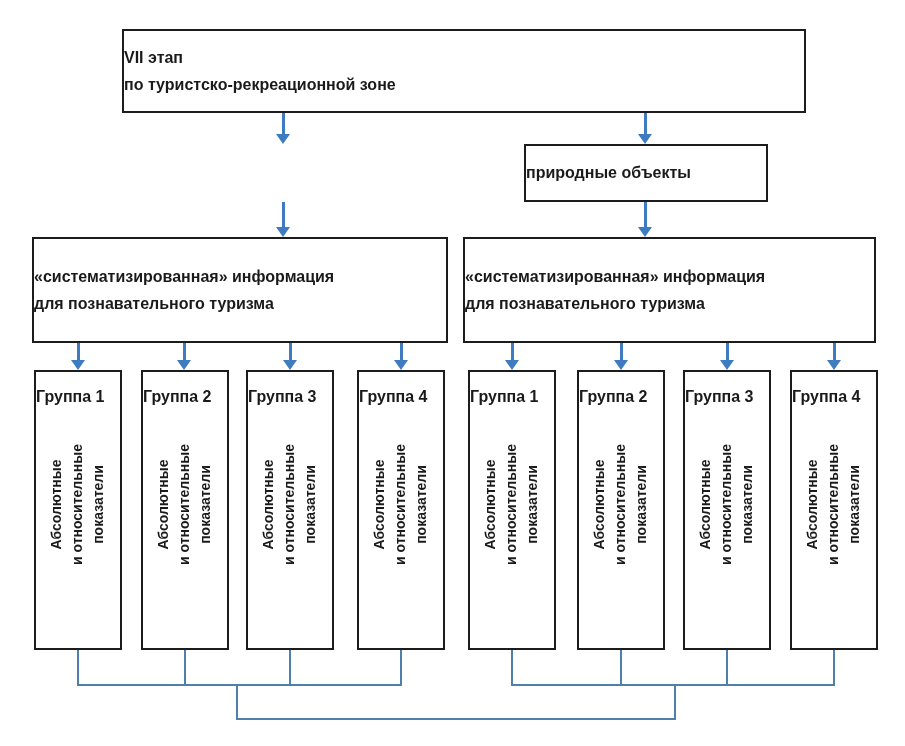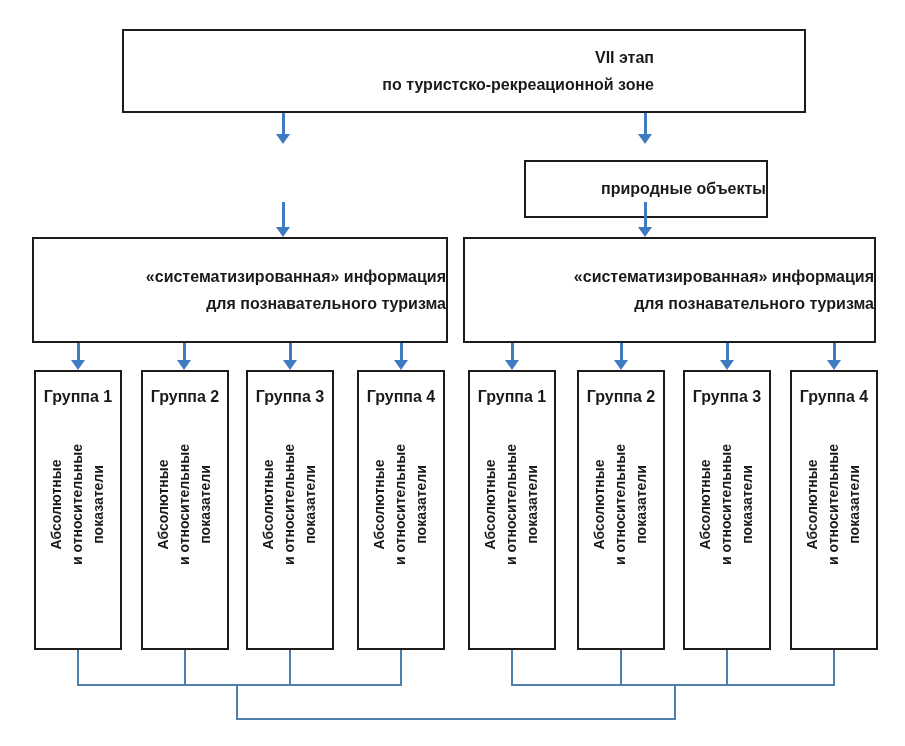--- a/index.html
+++ b/index.html
@@ -13,40 +13,39 @@
     font-weight: 700;
     color: #1a1a1a;
     overflow: hidden;
   }
   .box {
     position: absolute;
     border: 2px solid var(--border, #1c1c1c);
     background: #ffffff;
     display: flex;
     flex-direction: column;
-    align-items: flex-end;
+    align-items: flex-start;
     justify-content: center;
     text-align: center;
   }
   .root-box   { left: 122px; top: 29px;  width: 684px; height: 84px;  font-size: 16px; line-height: 27px; padding-right: 150px; }
   .cat-left   { left: 160px; top: 144px; width: 252px; height: 58px;  font-size: 16px; line-height: 26px; }
-  .cat-right  { left: 524px; top: 160px; width: 244px; height: 58px;  font-size: 16px; line-height: 26px; }
+  .cat-right  { left: 524px; top: 144px; width: 244px; height: 58px;  font-size: 16px; line-height: 26px; }
   .info-left  { left: 32px;  top: 237px; width: 416px; height: 106px; font-size: 16px; line-height: 27px; }
   .info-right { left: 463px; top: 237px; width: 413px; height: 106px; font-size: 16px; line-height: 27px; }
 
   .group-box {
     position: absolute;
     top: 370px;
     width: 88px;
     height: 280px;
     border: 2px solid var(--border, #1c1c1c);
     background: #ffffff;
     display: flex;
     flex-direction: column;
-    align-items: center;
     padding-top: 16px;
   }
   .group-label { font-size: 16px; white-space: nowrap; }
   .vtext-wrap {
     flex: 1;
     display: flex;
     align-items: center;
     justify-content: center;
     padding-bottom: 46px;
     width: 100%;

